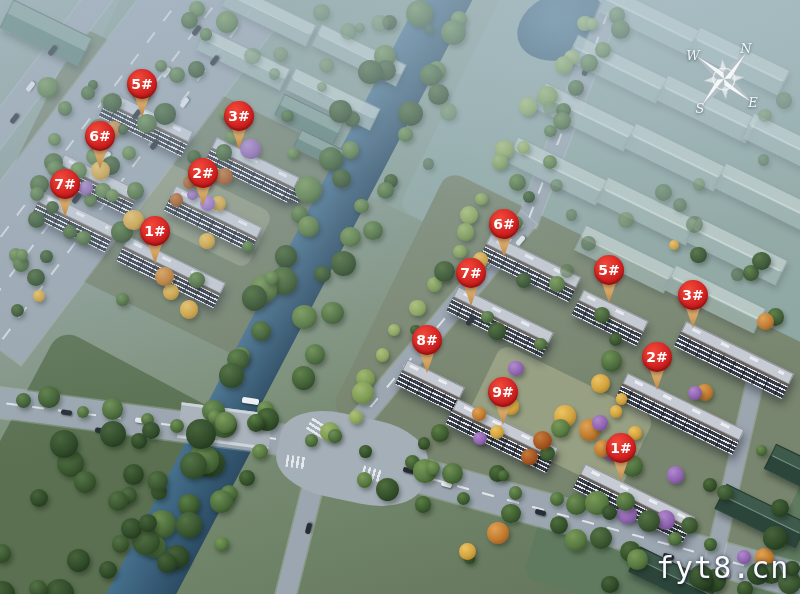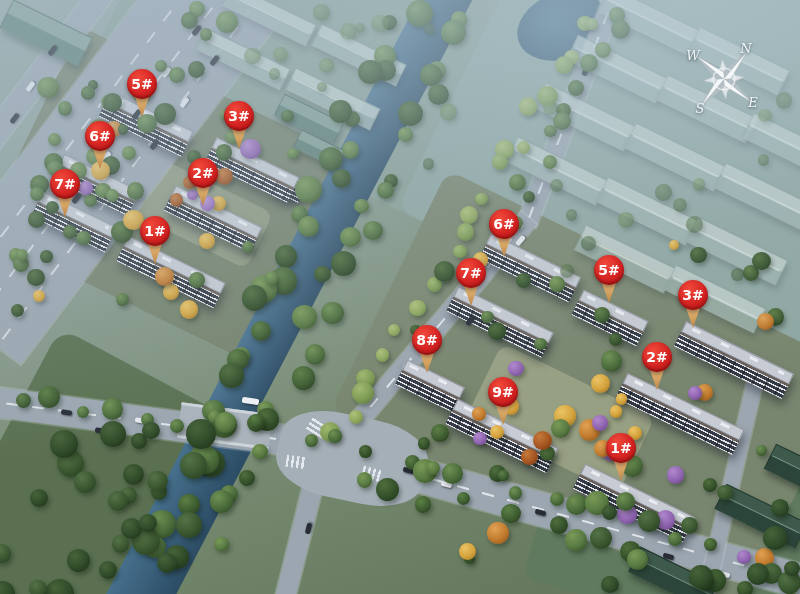--- a/index.html
+++ b/index.html
@@ -591,13 +591,14 @@
       <div class="pin" style="left: 503px; top: 377px;">
         <div class="tail"></div>
         <div class="ball">9#</div>
       </div>
       <div class="pin" style="left: 621px; top: 433px;">
         <div class="tail"></div>
         <div class="ball">1#</div>
       </div>
     </div>
 
+  <div class="watermark">fyt8.cn</div>
 </div>
 
 </body></html>

